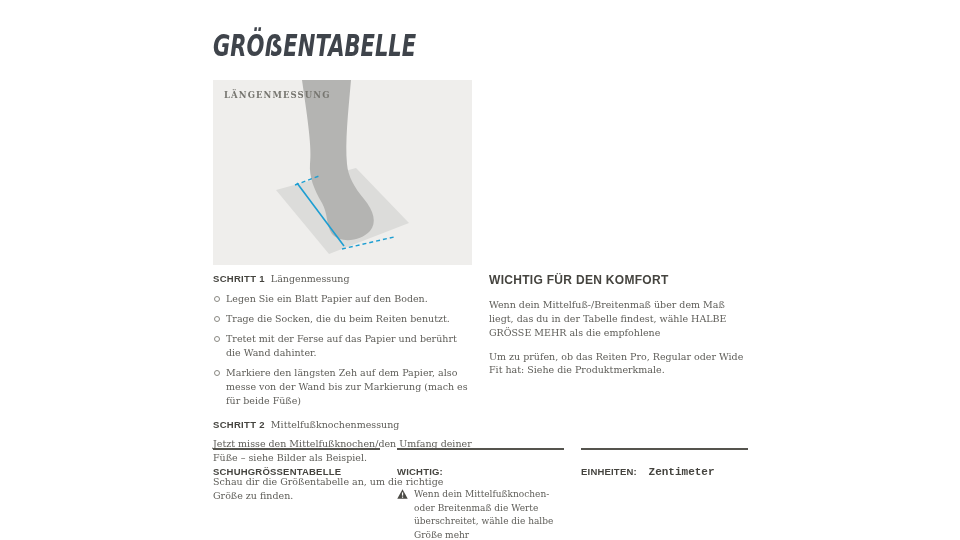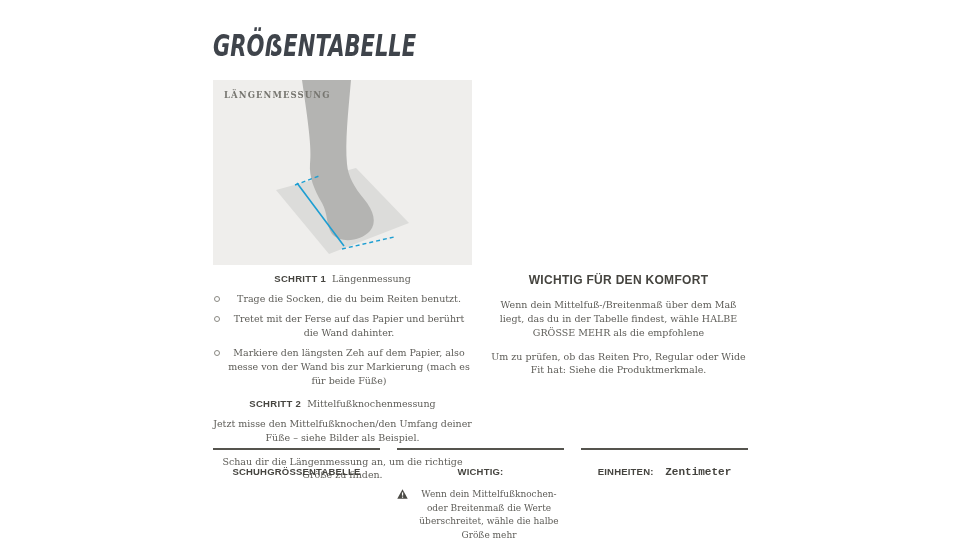--- a/index.html
+++ b/index.html
@@ -1,20 +1,20 @@
 <!DOCTYPE html>
 <html><head>
 <meta charset="utf-8">
 <style>
   html,body{margin:0;padding:0;}
   body{
     width:960px;height:540px;position:relative;background:#ffffff;overflow:hidden;
     font-family:"DejaVu Serif", serif;
   }
-  .stage{position:absolute;left:213px;top:0;width:535px;height:540px;text-align:center;}
+  .stage{position:absolute;left:213px;top:0;width:535px;height:540px;}
 
   
   .page-title{
     position:absolute;left:0;top:30px;margin:0;
     font-family:"DejaVu Sans", sans-serif;
     font-weight:bold;font-style:italic;font-size:31px;line-height:1;
     color:#3f444b;letter-spacing:0px;white-space:nowrap;
     transform:scaleX(0.68);transform-origin:left top;
   }
 
@@ -98,32 +98,33 @@
   </div>
 
   <div class="content">
 
     <div class="col">
       <p class="step-head">
         <span class="step-label">SCHRITT 1</span>
         <span class="step-title">&nbsp;<span>Längenmessung</span></span>
       </p>
       <ul class="bullets">
+          <li>Legen Sie ein Blatt Papier auf den Boden.</li>
           <li>Trage die Socken, die du beim Reiten benutzt.</li>
           <li>Tretet mit der Ferse auf das Papier und berührt die Wand dahinter.</li>
           <li>Markiere den längsten Zeh auf dem Papier, also messe von der Wand bis zur Markierung (mach es für beide Füße)</li>
         </ul>
 
       <p class="step-head">
         <span class="step-label">SCHRITT 2</span>
         <span class="step-title">&nbsp;<span>Mittelfußknochenmessung</span></span>
       </p>
       <p class="para">Jetzt misse den Mittelfußknochen/den Umfang deiner Füße – siehe Bilder als Beispiel.</p>
 
-      <p class="para">Schau dir die Längenmessung an, um die richtige Größe zu finden.</p>
+      <p class="para">Schau dir die Größentabelle an, um die richtige Größe zu finden.</p>
     </div>
 
     <div class="col">
       <p class="comfort-head">WICHTIG FÜR DEN KOMFORT</p>
       <p class="para">Wenn dein Mittelfuß-/Breitenmaß über dem Maß liegt, das du in der Tabelle findest, wähle HALBE GRÖSSE MEHR als die empfohlene</p>
       <p class="para">Um zu prüfen, ob das Reiten Pro, Regular oder Wide Fit hat: Siehe die Produktmerkmale.</p>
     </div>
 
   </div>
 

